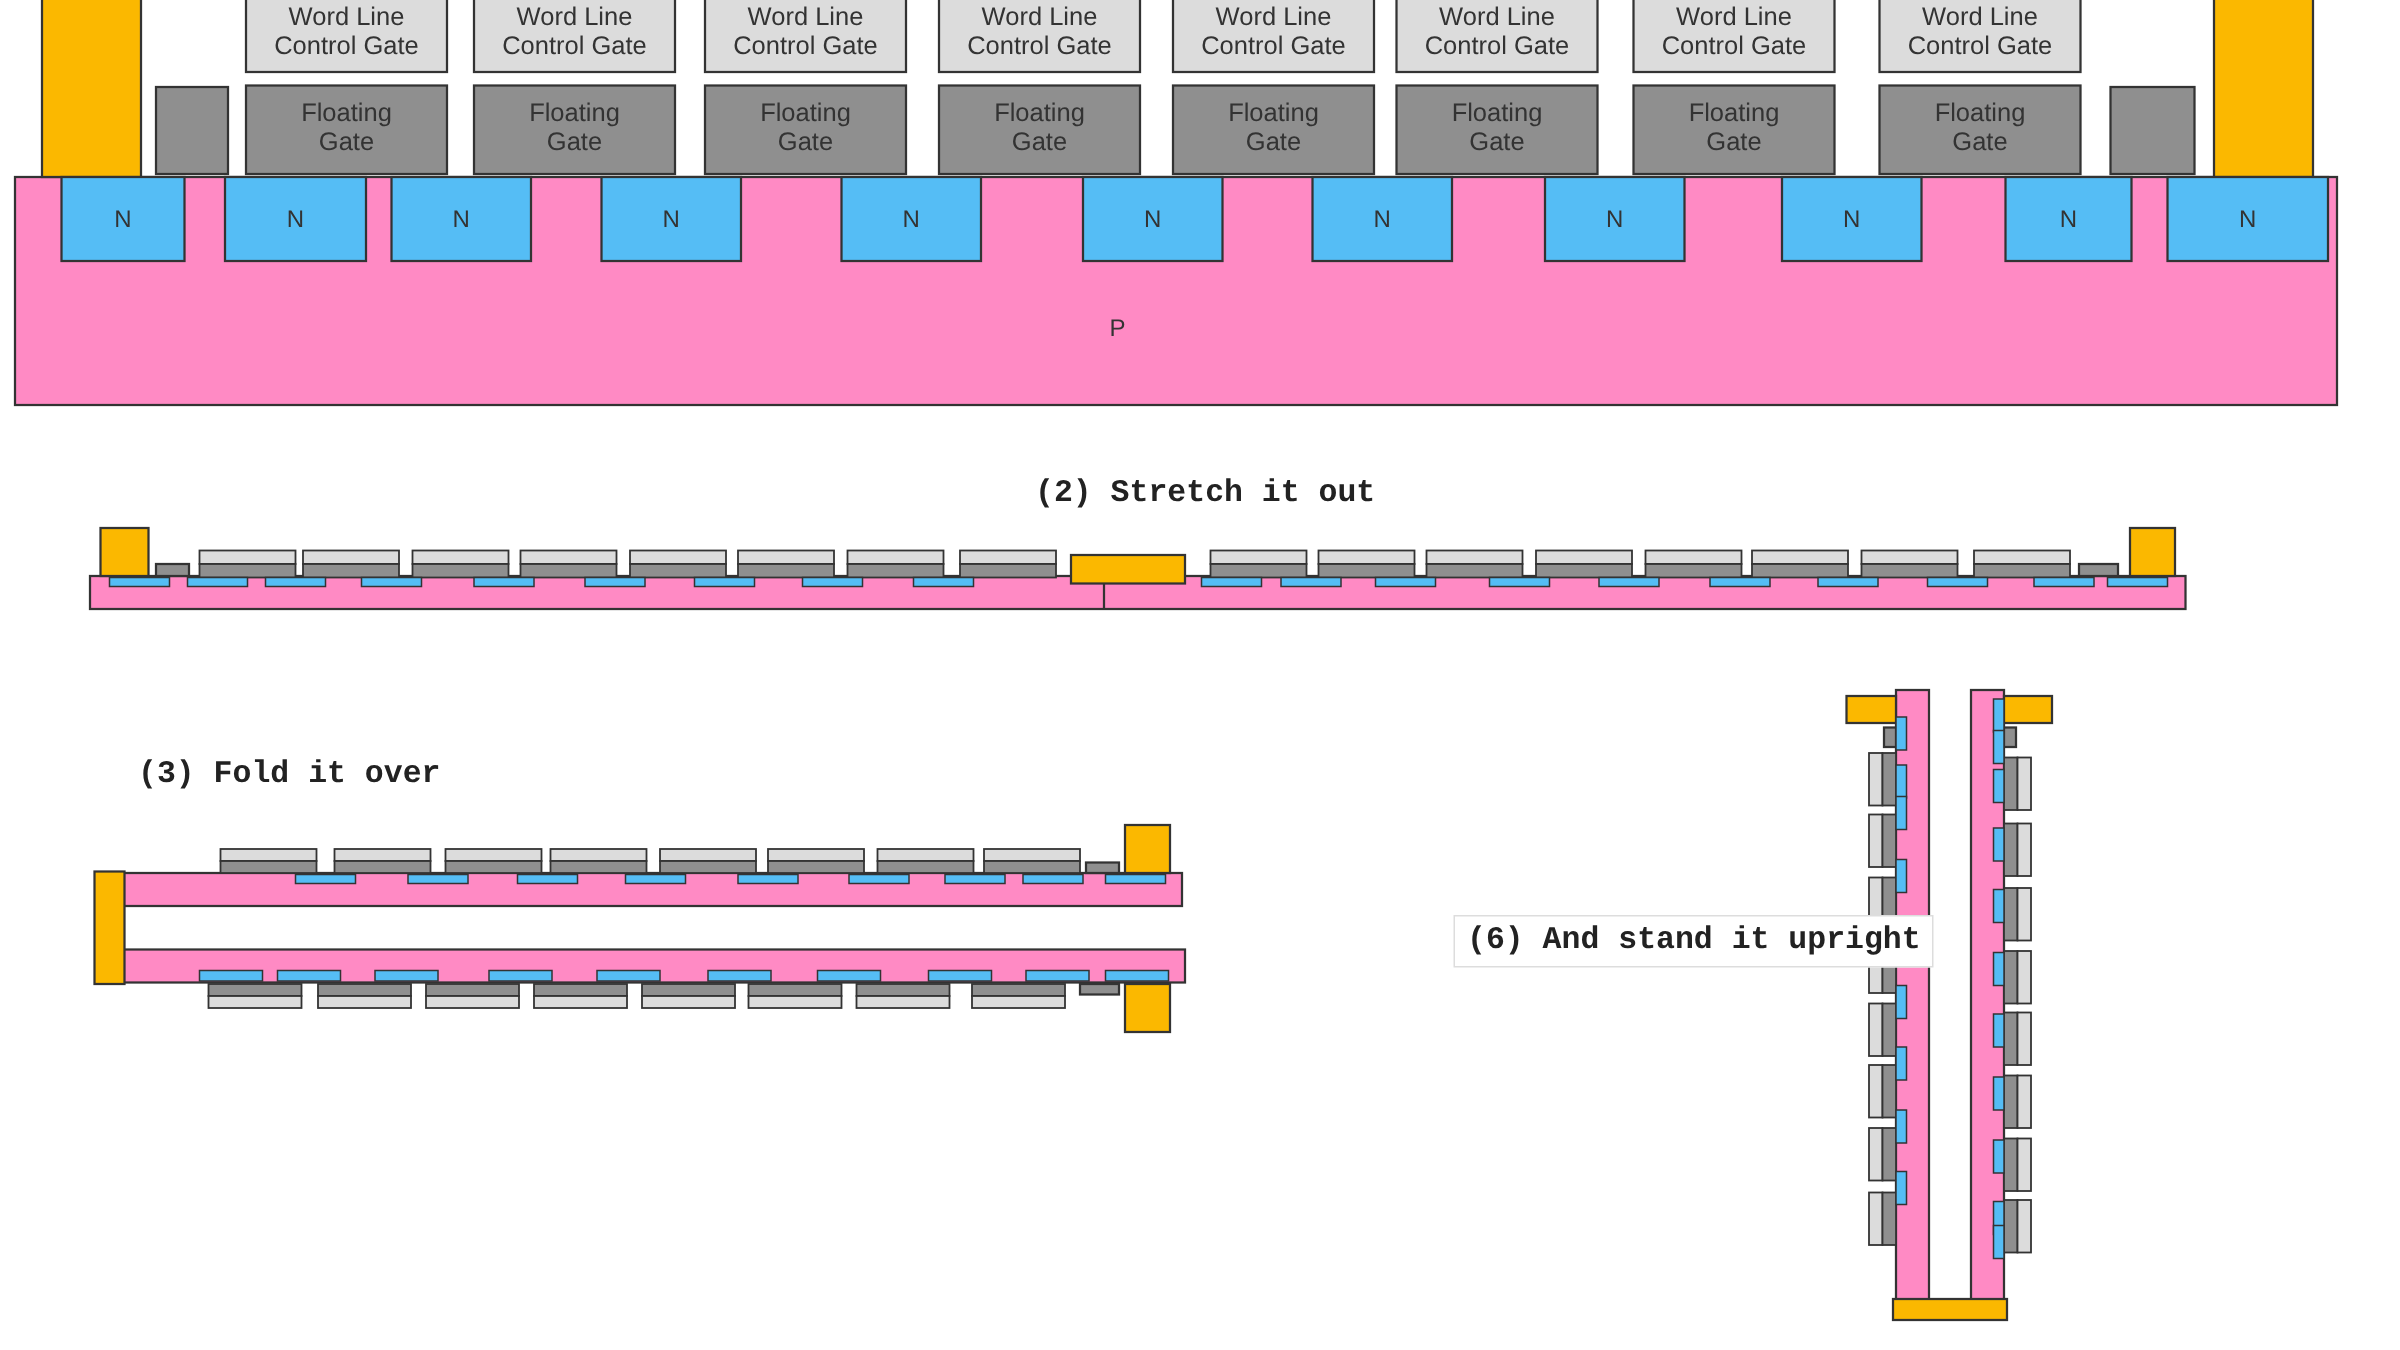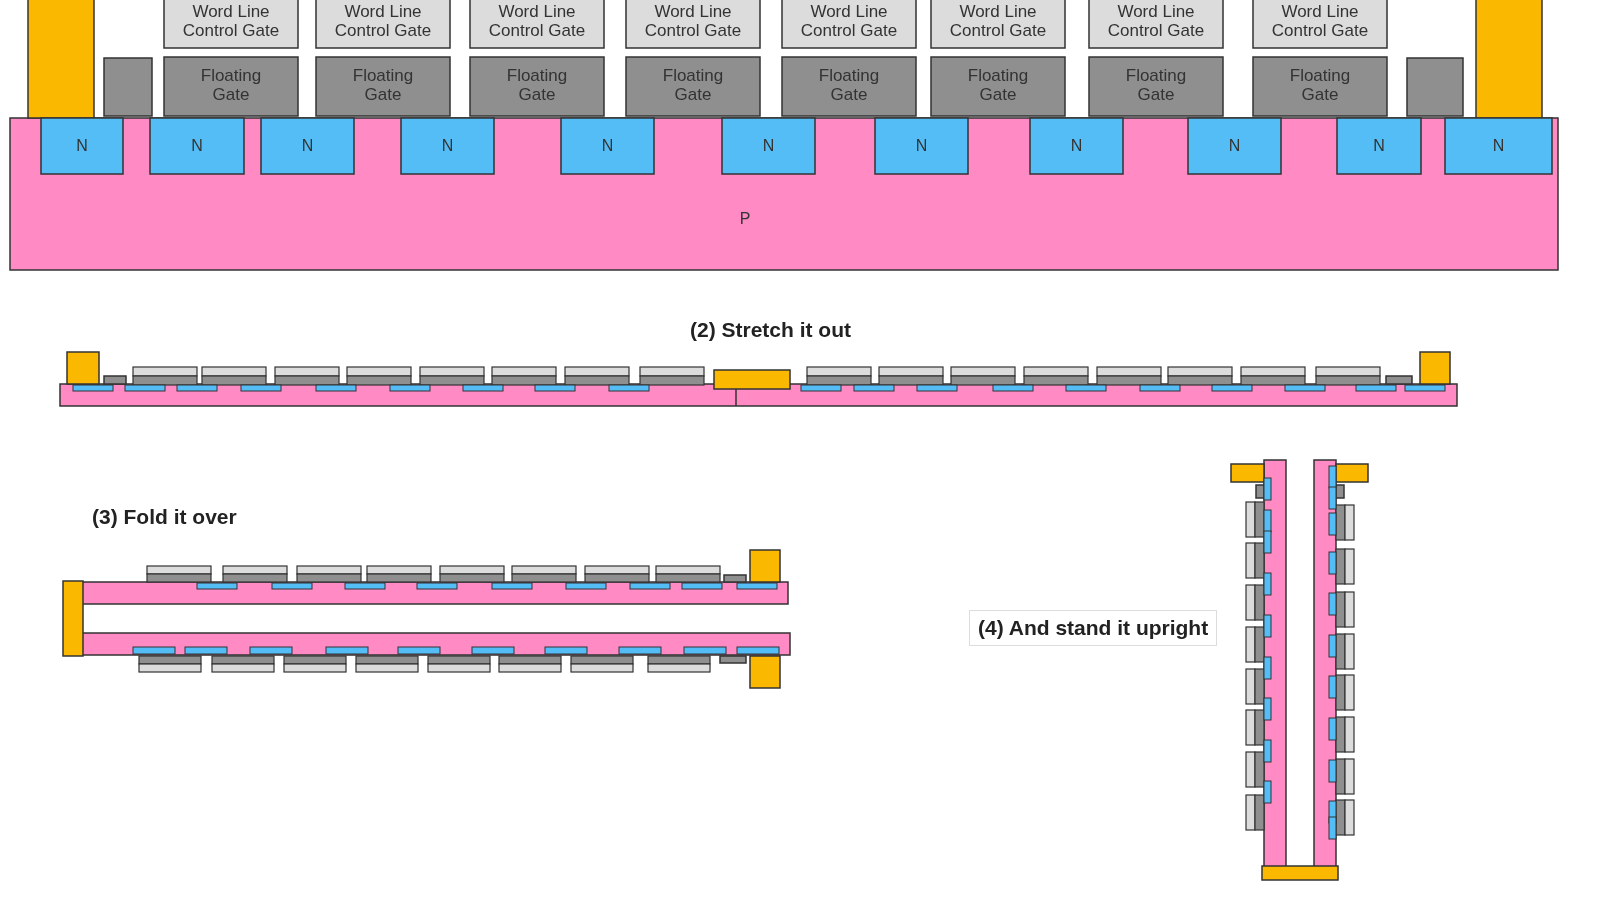--- a/index.html
+++ b/index.html
@@ -1,19 +1,19 @@
 <!DOCTYPE html>
 <html><head>
 <meta charset="utf-8">
 <style>
   html, body { margin: 0; padding: 0; background: #ffffff; }
   body { width: 1600px; height: 900px; position: relative; overflow: hidden;
          font-family: "Liberation Sans", sans-serif; }
   #stage { position: absolute; left: 0; top: 0; width: 1600px; height: 900px; }
-  .caption { position: absolute; font-family: Liberation Sans, sans-serif; font-weight: bold;
+  .caption { position: absolute; font-family: Liberation Mono, monospace; font-weight: bold;
              font-size: 21px; color: #222; white-space: nowrap; }
   #cap-2 { left: 690px; top: 318px; }
   #cap-3 { left: 92px; top: 505px; text-align: right; }
   #cap-4 { left: 969px; top: 610px; padding: 5px 8px; border: 1px solid #ddd; background: #fff; }
 </style>
 </head>
 <body>
 
 <div id="stage">
   <svg id="svg" width="1600" height="900" xmlns="http://www.w3.org/2000/svg">
@@ -248,14 +248,14 @@
       <rect x="1329" y="593" width="7" height="22" fill="#55bdf5" stroke="#333333" stroke-width="1"></rect>
       <rect x="1329" y="635" width="7" height="22" fill="#55bdf5" stroke="#333333" stroke-width="1"></rect>
       <rect x="1329" y="676" width="7" height="22" fill="#55bdf5" stroke="#333333" stroke-width="1"></rect>
       <rect x="1329" y="718" width="7" height="22" fill="#55bdf5" stroke="#333333" stroke-width="1"></rect>
       <rect x="1329" y="760" width="7" height="22" fill="#55bdf5" stroke="#333333" stroke-width="1"></rect>
       <rect x="1329" y="801" width="7" height="22" fill="#55bdf5" stroke="#333333" stroke-width="1"></rect>
       <rect x="1329" y="817" width="7" height="22" fill="#55bdf5" stroke="#333333" stroke-width="1"></rect>
     </svg>
   <div class="caption" id="cap-2">(2) Stretch it out</div>
   <div class="caption" id="cap-3">(3) Fold it over</div>
-  <div class="caption" id="cap-4">(4) And stand it upright</div>
+  <div class="caption" id="cap-4">(6) And stand it upright</div>
 </div>
 
 </body></html>

